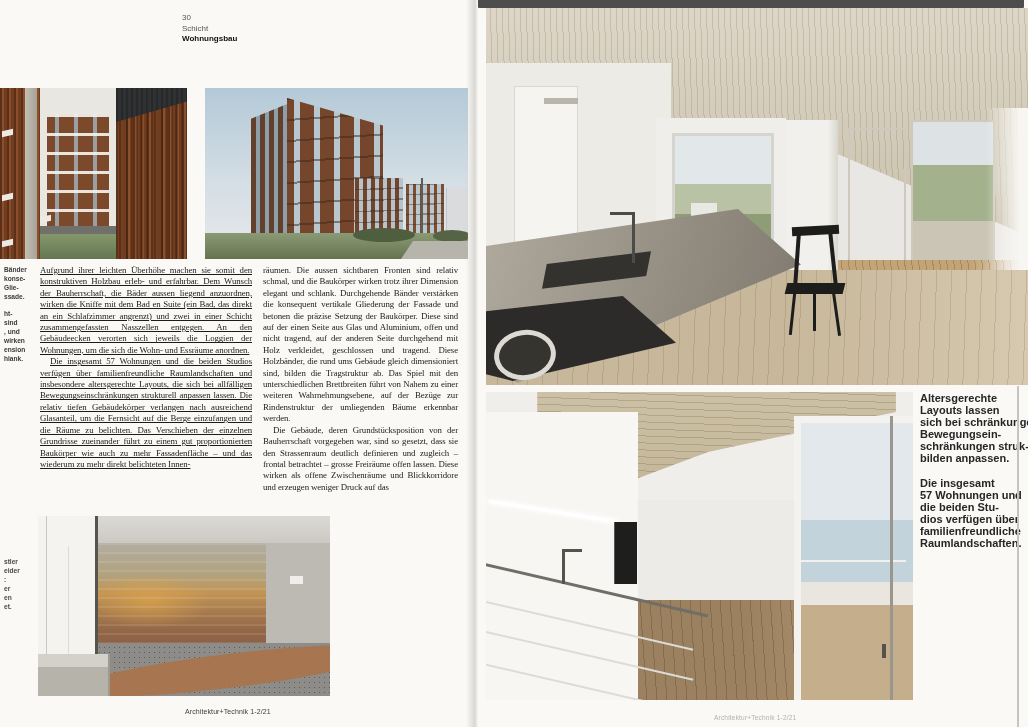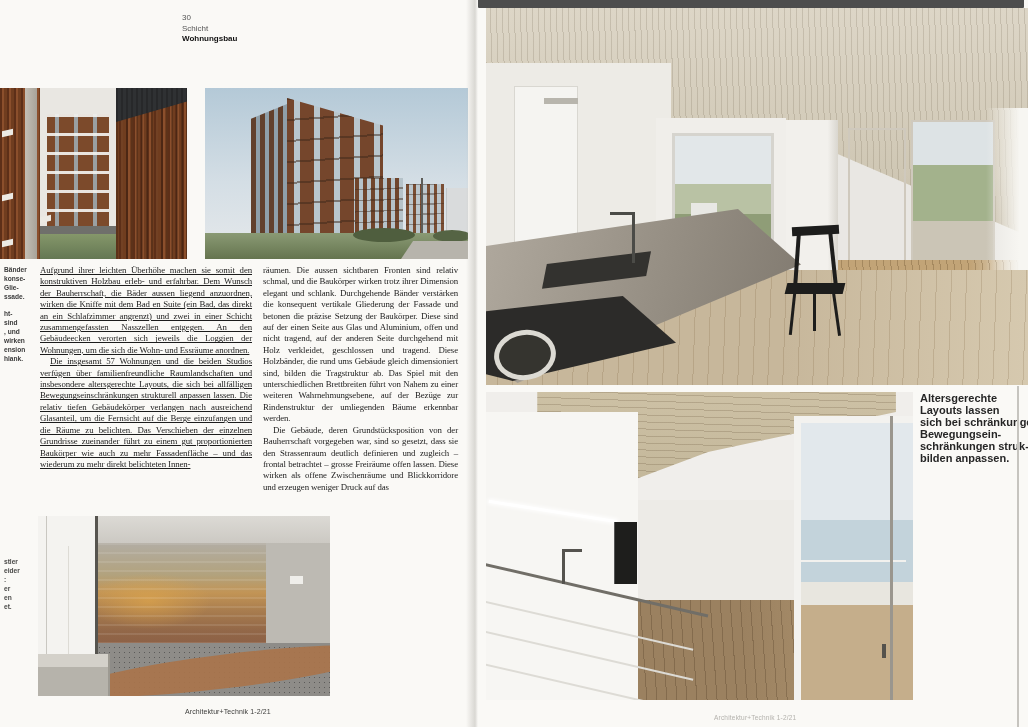--- a/index.html
+++ b/index.html
@@ -333,17 +333,25 @@
   </div>
 
   <div class="abs caption caption1">
       <div>Altersgerechte</div>
       <div>Layouts lassen</div>
       <div>sich bei schränkungen</div>
       <div>Bewegungsein-</div>
       <div>schränkungen struk-</div>
       <div>bilden anpassen.</div>
     </div>
+  <div class="abs caption caption2">
+      <div>Die insgesamt</div>
+      <div>57 Wohnungen und</div>
+      <div>die beiden Stu-</div>
+      <div>dios verfügen über</div>
+      <div>familienfreundliche</div>
+      <div>Raumlandschaften.</div>
+    </div>
 
   <div class="abs right-edge"></div>
   <div class="abs footer-right">Architektur+Technik 1-2/21</div>
 
 </div>
 
 </body></html>

